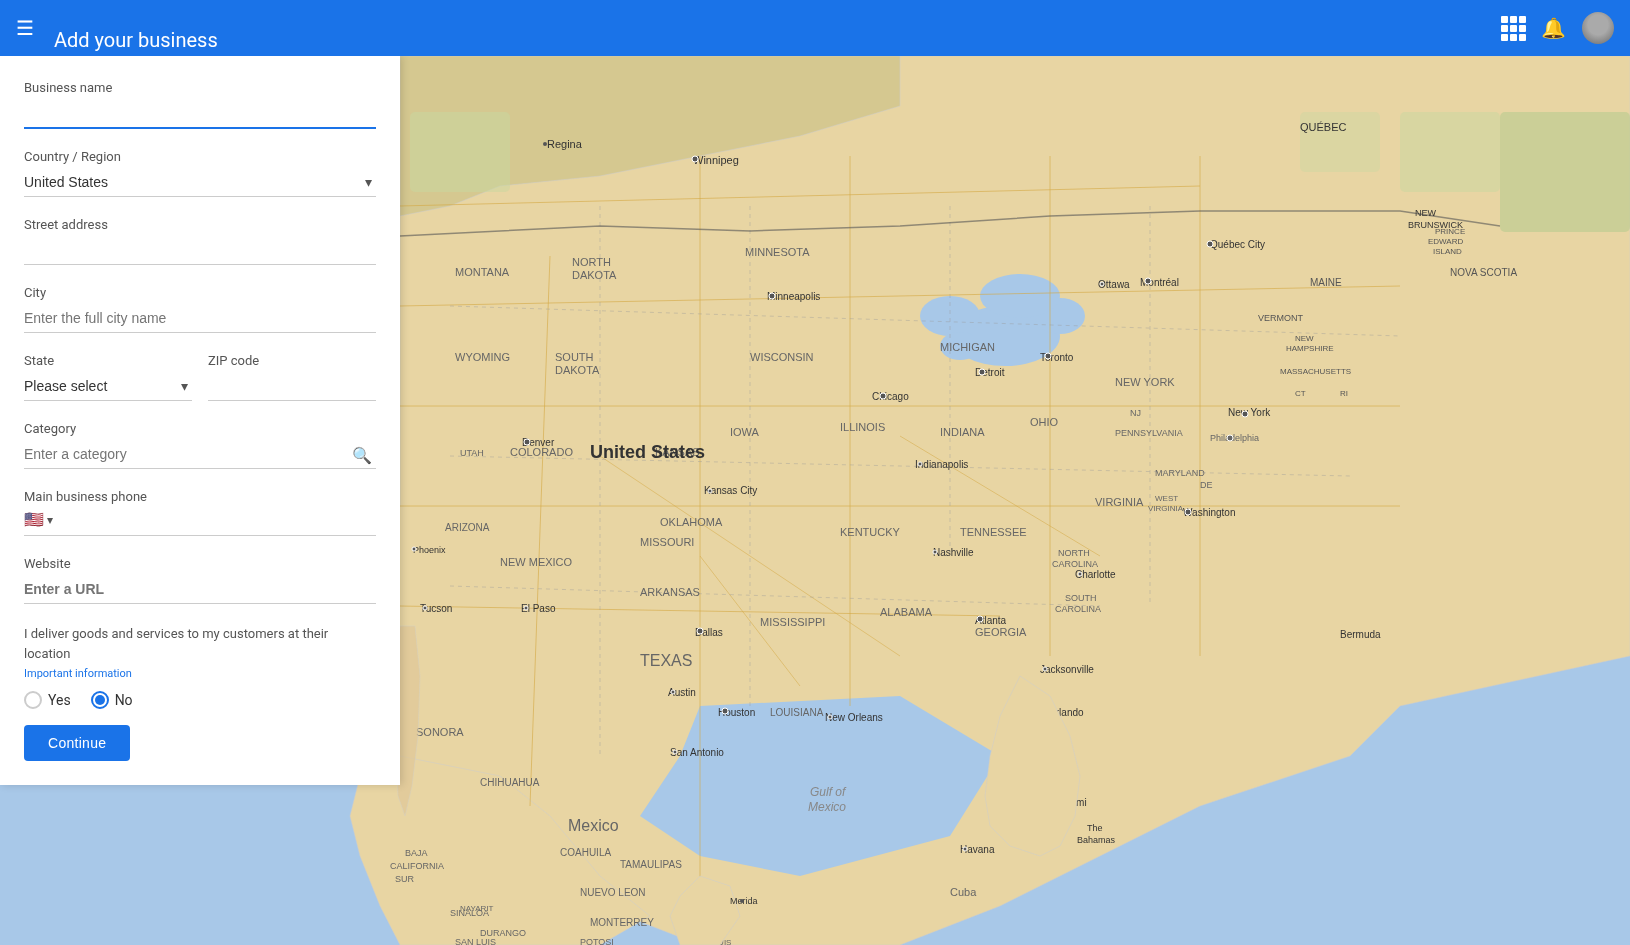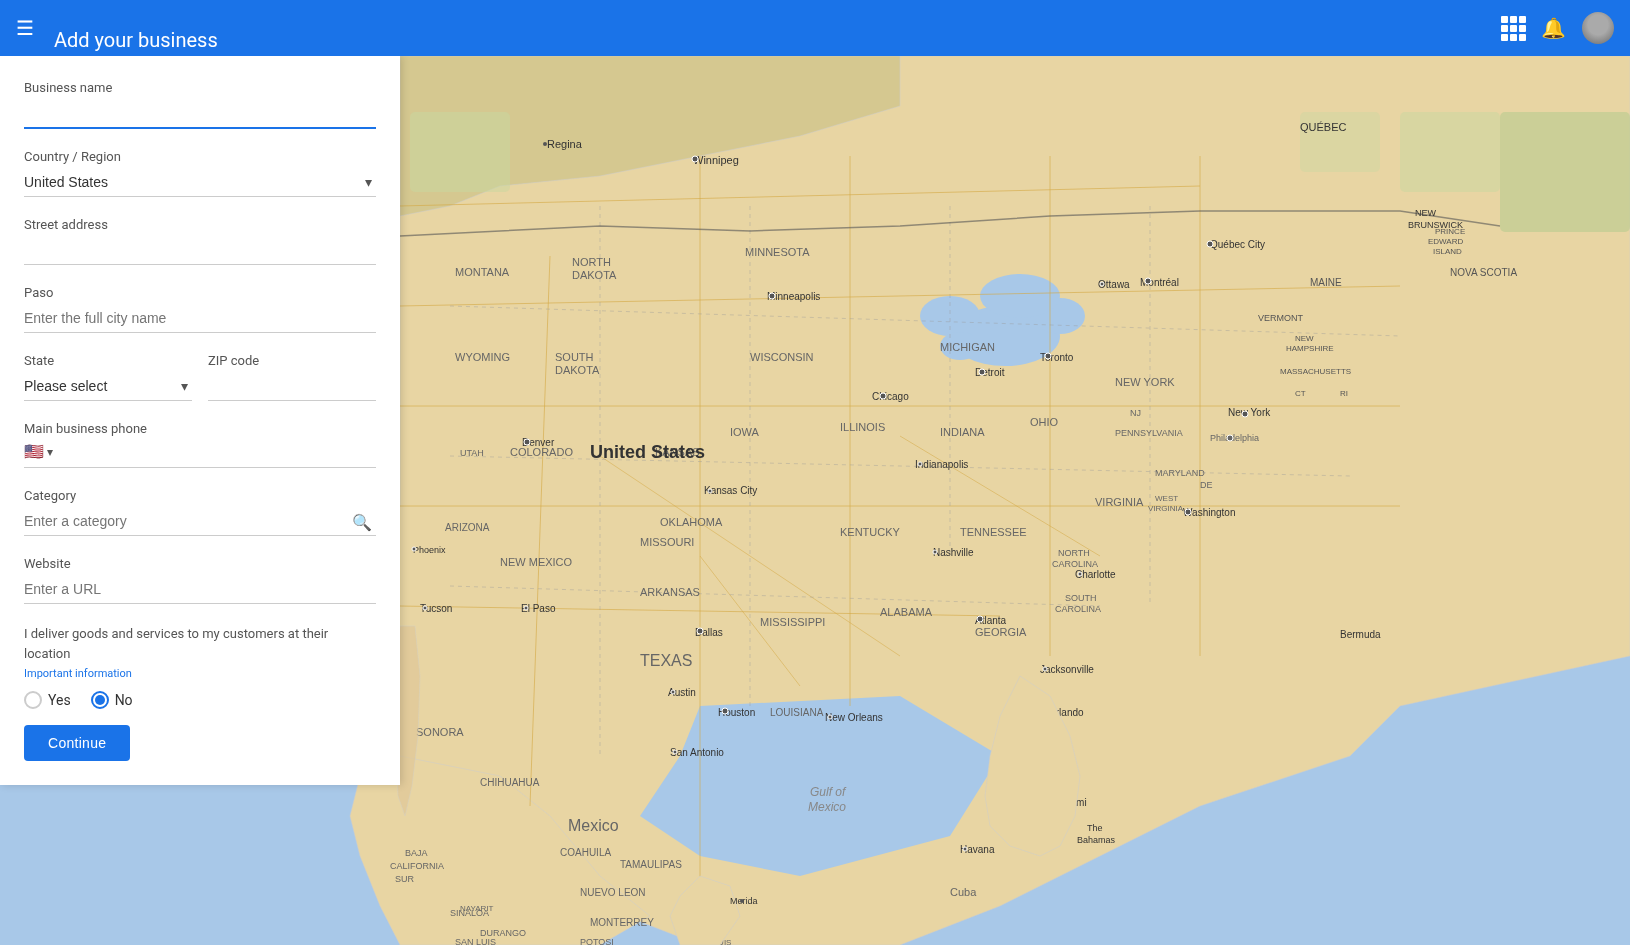--- a/index.html
+++ b/index.html
@@ -188,20 +188,21 @@
     .search-icon-cat {
       position: absolute;
       right: 4px;
       top: 4px;
       color: #888;
       font-size: 16px;
     }
 
     .website-input {
       color: #999;
+      font-weight: bold;
     }
 
     .deliver-section {
       margin-bottom: 16px;
     }
     .deliver-text {
       font-size: 13px;
       color: #555;
       line-height: 1.5;
     }
@@ -564,21 +565,21 @@
   </div>
 
   
   <div class="form-field">
     <label class="form-label">Street address</label>
     <input class="form-input" type="text" style="">
   </div>
 
   
   <div class="form-field">
-    <label class="form-label">Paso</label>
+    <label class="form-label">City</label>
     <input class="form-input" type="text" placeholder="Enter the full city name" style="">
   </div>
 
   
   <div class="two-col">
     <div class="form-field">
       <label class="form-label">State</label>
       <div class="select-wrapper">
         <select class="form-select">
           <option>Please select</option>
@@ -596,36 +597,36 @@
       </div>
     </div>
     <div class="form-field">
       <label class="form-label">ZIP code</label>
       <input class="form-input" type="text" style="">
     </div>
   </div>
 
   
   <div class="form-field">
+    <label class="form-label">Category</label>
+    <div class="category-wrapper">
+      <input class="category-input" type="text" placeholder="Enter a category" style="">
+      <span class="search-icon-cat">🔍</span>
+    </div>
+  </div>
+
+  
+  <div class="form-field">
     <label class="form-label">Main business phone</label>
     <div class="phone-field-wrapper">
       <div class="phone-flag">
         <span class="flag-emoji">🇺🇸</span>
         <span style="font-size:12px; color:#555;">▾</span>
       </div>
       <input class="phone-input" type="tel" style="">
-    </div>
-  </div>
-
-  
-  <div class="form-field">
-    <label class="form-label">Category</label>
-    <div class="category-wrapper">
-      <input class="category-input" type="text" placeholder="Enter a category" style="">
-      <span class="search-icon-cat">🔍</span>
     </div>
   </div>
 
   
   <div class="form-field">
     <label class="form-label">Website</label>
     <input class="form-input website-input" type="url" placeholder="Enter a URL" style="">
   </div>
 
   

